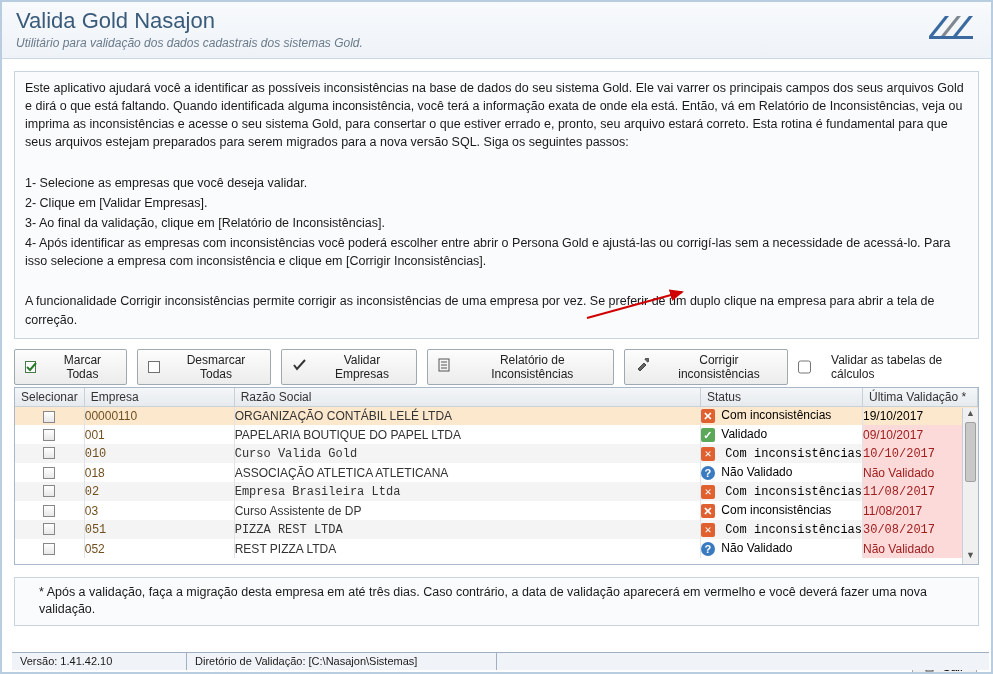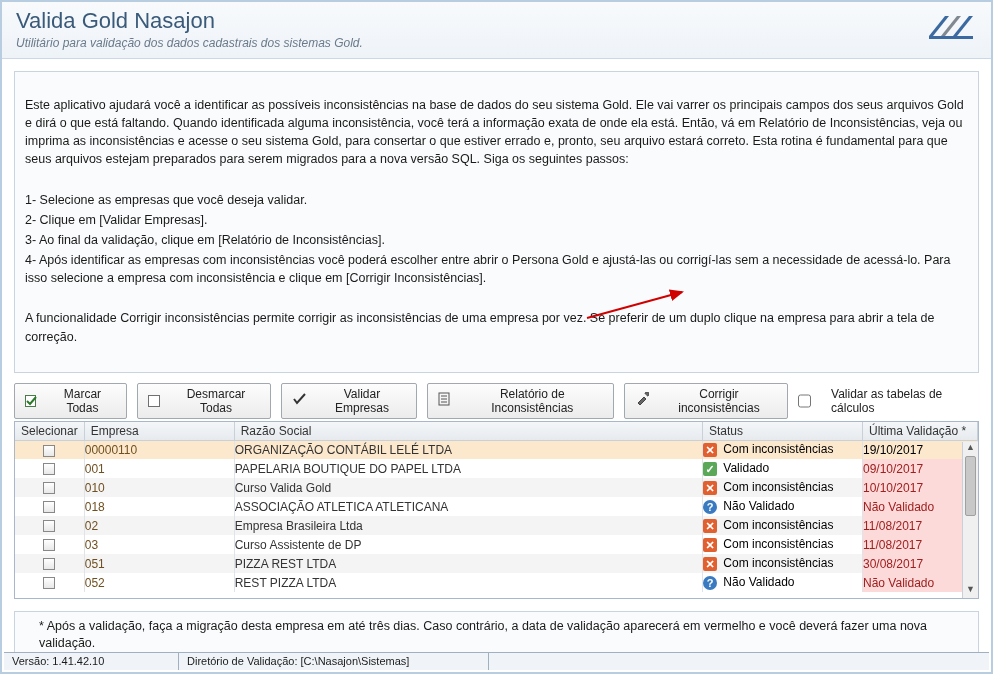--- a/index.html
+++ b/index.html
@@ -33,21 +33,21 @@
   .logo {
     position: absolute;
     right: 14px;
     top: 8px;
   }
   .main {
     padding: 12px;
   }
   .intro-box {
     border: 1px solid #c8d4e0;
-    padding: 24px 10px;
+    padding: 7px 10px;
     background: #fafbfc;
     line-height: 1.45;
     color: #1a1a1a;
     font-size: 12.5px;
   }
   .intro-box p { margin-bottom: 2px; }
   .toolbar {
     display: flex;
     align-items: center;
     gap: 10px;
@@ -98,21 +98,21 @@
   table.grid td {
     border-right: 1px solid #e0e4e8;
     padding: 1px 0;
     height: 19px;
     vertical-align: middle;
     white-space: nowrap;
     overflow: hidden;
   }
   table.grid tr.row0 td { background: #fce8cc; }
   table.grid tr.rowE td { background: #ffffff; }
-  table.grid tr.rowO td { background: #f4f4f4; }
+  table.grid tr.rowO td { background: #f4f4f4; font-family: Liberation Mono, monospace; }
   .col-sel { width: 60px; text-align: center; }
   .col-emp { width: 150px; color: #705020; }
   .col-razao { color: #333; }
   .col-status { width: 160px; }
   .col-data { width: 115px; text-align: left; }
   .status-x {
     display: inline-block;
     width: 14px; height: 14px;
     background: #e06030;
     color: #fff;
@@ -193,21 +193,21 @@
     gap: 4px;
     background: linear-gradient(#fdfdfd, #ececec);
     border: 1px solid #a0a8b0;
     padding: 3px 12px;
     font-size: 12px;
     cursor: pointer;
     border-radius: 2px;
   }
   .statusbar {
     position: absolute;
-    left: 2px; right: 2px; bottom: 2px;
+    left: 10px; right: 2px; bottom: 2px;
     height: 18px;
     border-top: 1px solid #a0b0c0;
     display: flex;
     font-size: 11px;
     background: #f0f4f8;
   }
   .statusbar .cell {
     border-right: 1px solid #a0b0c0;
     padding: 2px 8px;
     color: #1a1a1a;

